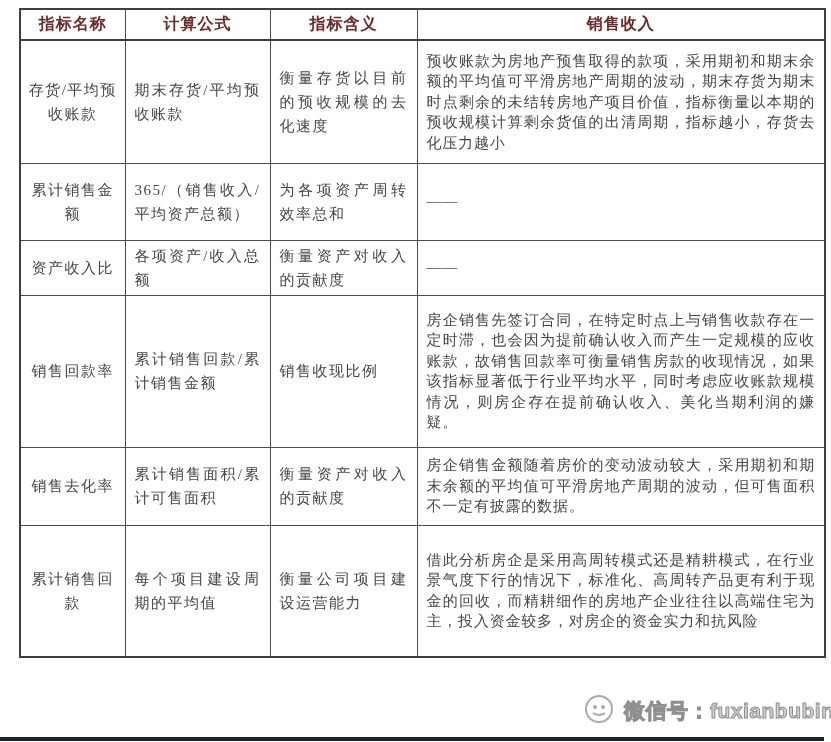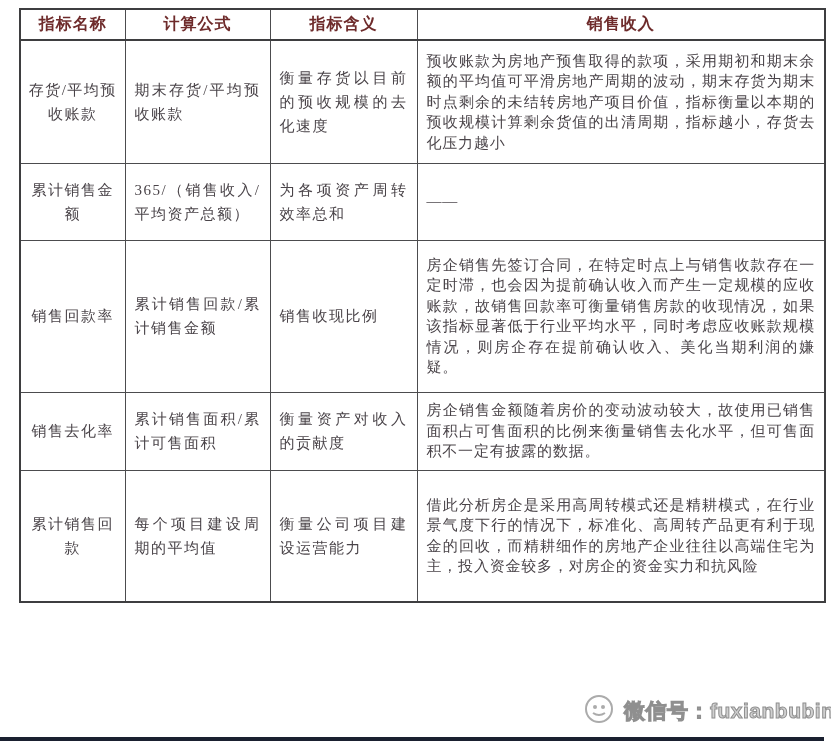--- a/index.html
+++ b/index.html
@@ -68,31 +68,37 @@
       <td class="formula">期末存货/平均预收账款</td>
       <td class="meaning">衡量存货以目前的预收规模的去化速度</td>
       <td class="analysis">预收账款为房地产预售取得的款项，采用期初和期末余额的平均值可平滑房地产周期的波动，期末存货为期末时点剩余的未结转房地产项目价值，指标衡量以本期的预收规模计算剩余货值的出清周期，指标越小，存货去化压力越小</td>
     </tr>
     <tr class="r2">
       <td class="name">累计销售金额</td>
       <td class="formula">365/（销售收入/平均资产总额）</td>
       <td class="meaning">为各项资产周转效率总和</td>
       <td class="analysis">——</td>
     </tr>
+    <tr class="r3">
+      <td class="name">资产收入比</td>
+      <td class="formula">各项资产/收入总额</td>
+      <td class="meaning">衡量资产对收入的贡献度</td>
+      <td class="analysis">——</td>
+    </tr>
     <tr class="r5">
       <td class="name">销售回款率</td>
       <td class="formula">累计销售回款/累计销售金额</td>
       <td class="meaning">销售收现比例</td>
       <td class="analysis">房企销售先签订合同，在特定时点上与销售收款存在一定时滞，也会因为提前确认收入而产生一定规模的应收账款，故销售回款率可衡量销售房款的收现情况，如果该指标显著低于行业平均水平，同时考虑应收账款规模情况，则房企存在提前确认收入、美化当期利润的嫌疑。</td>
     </tr>
     <tr class="r6">
       <td class="name">销售去化率</td>
       <td class="formula">累计销售面积/累计可售面积</td>
       <td class="meaning">衡量资产对收入的贡献度</td>
-      <td class="analysis">房企销售金额随着房价的变动波动较大，故使用已销售面积占可售面积的比例来衡量销售去化水平，但可售面积不一定有披露的数据。</td>
+      <td class="analysis">房企销售金额随着房价的变动波动较大，采用期初和期末余额的平均值可平滑房地产周期的波动，但可售面积不一定有披露的数据。</td>
     </tr>
     <tr class="r7">
       <td class="name">累计销售回款</td>
       <td class="formula">每个项目建设周期的平均值</td>
       <td class="meaning">衡量公司项目建设运营能力</td>
       <td class="analysis">借此分析房企是采用高周转模式还是精耕模式，在行业景气度下行的情况下，标准化、高周转产品更有利于现金的回收，而精耕细作的房地产企业往往以高端住宅为主，投入资金较多，对房企的资金实力和抗风险</td>
     </tr>
   </tbody>
     </table>
 </div>

